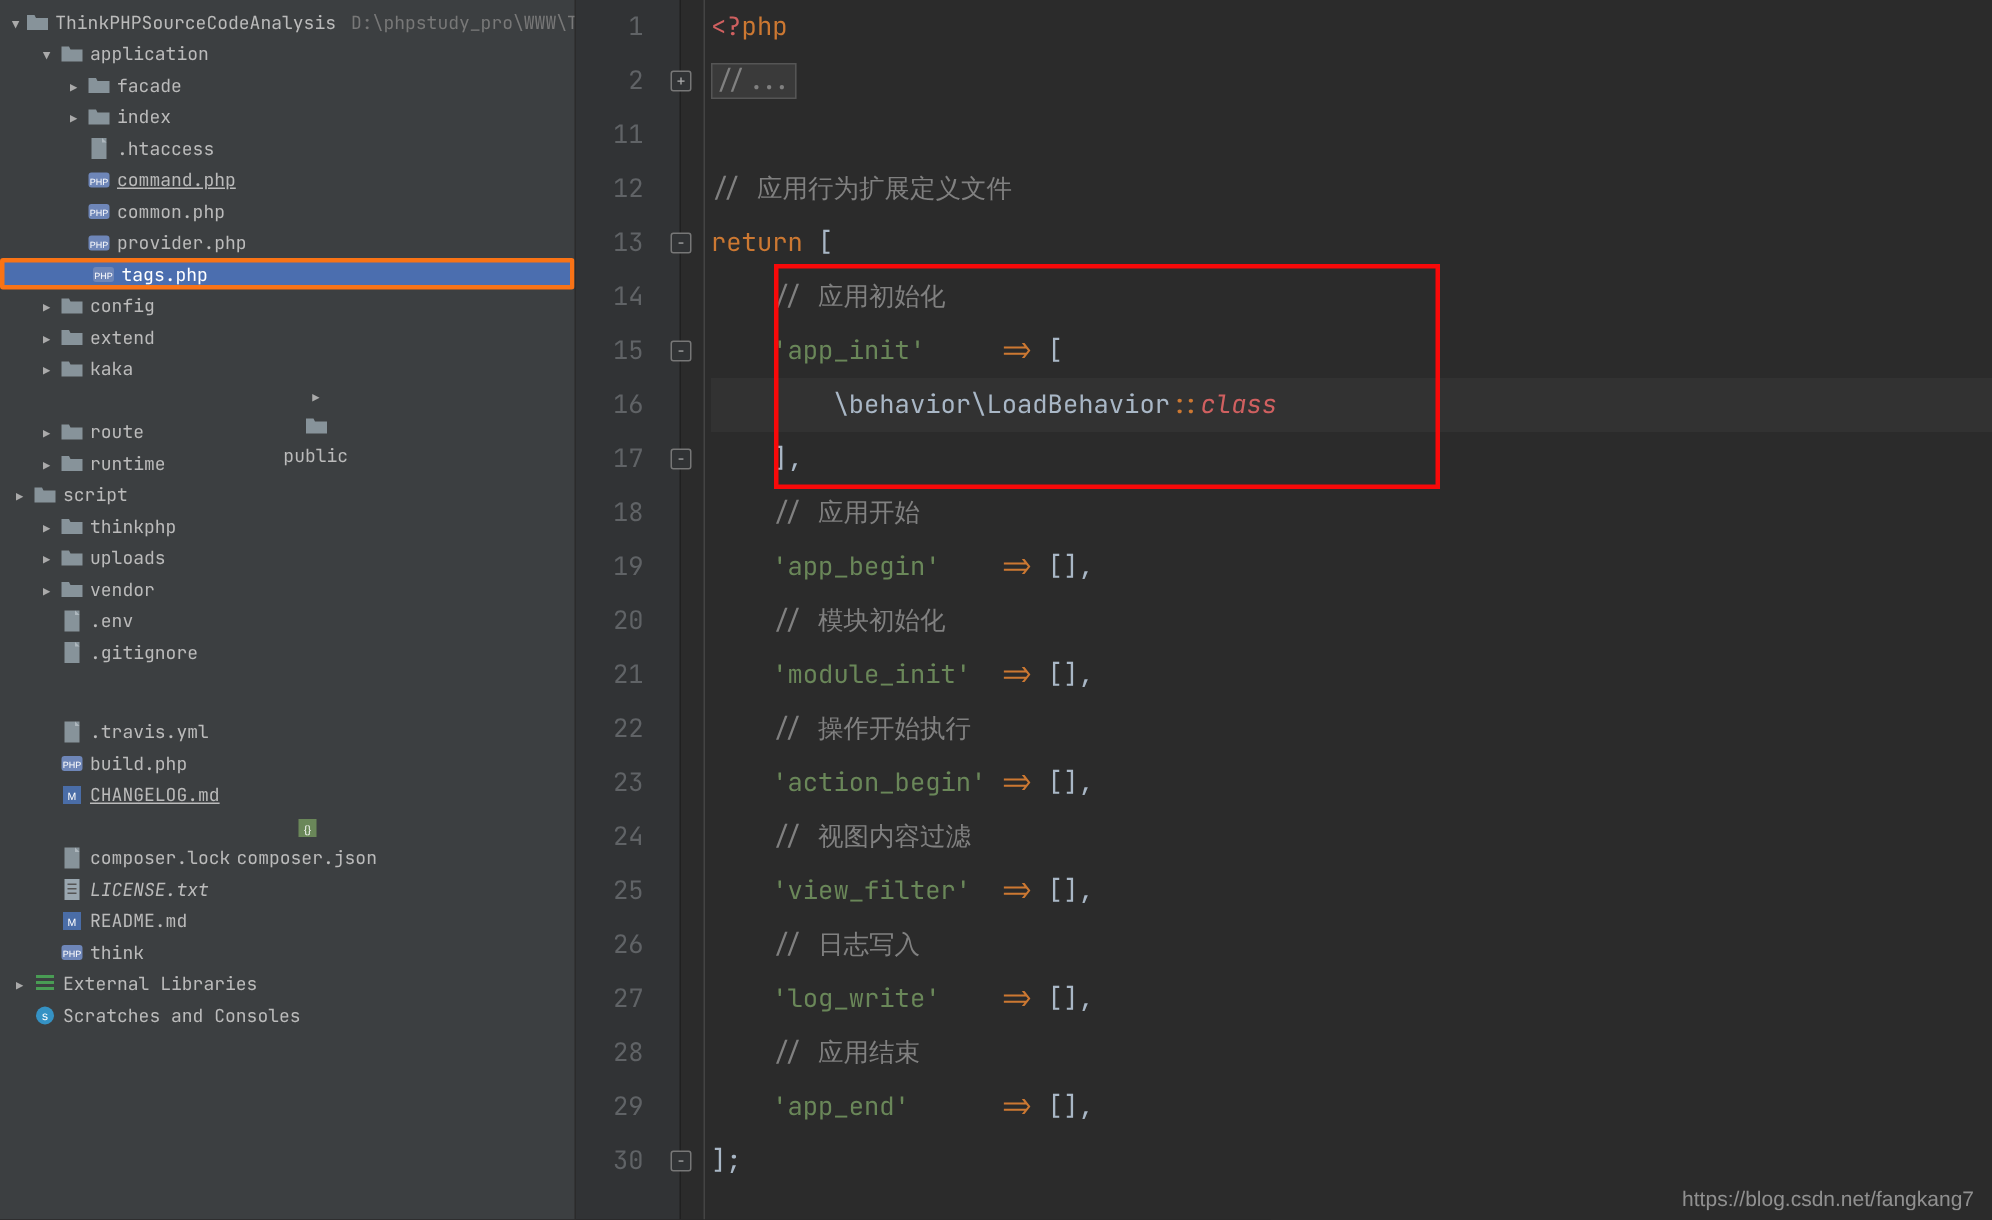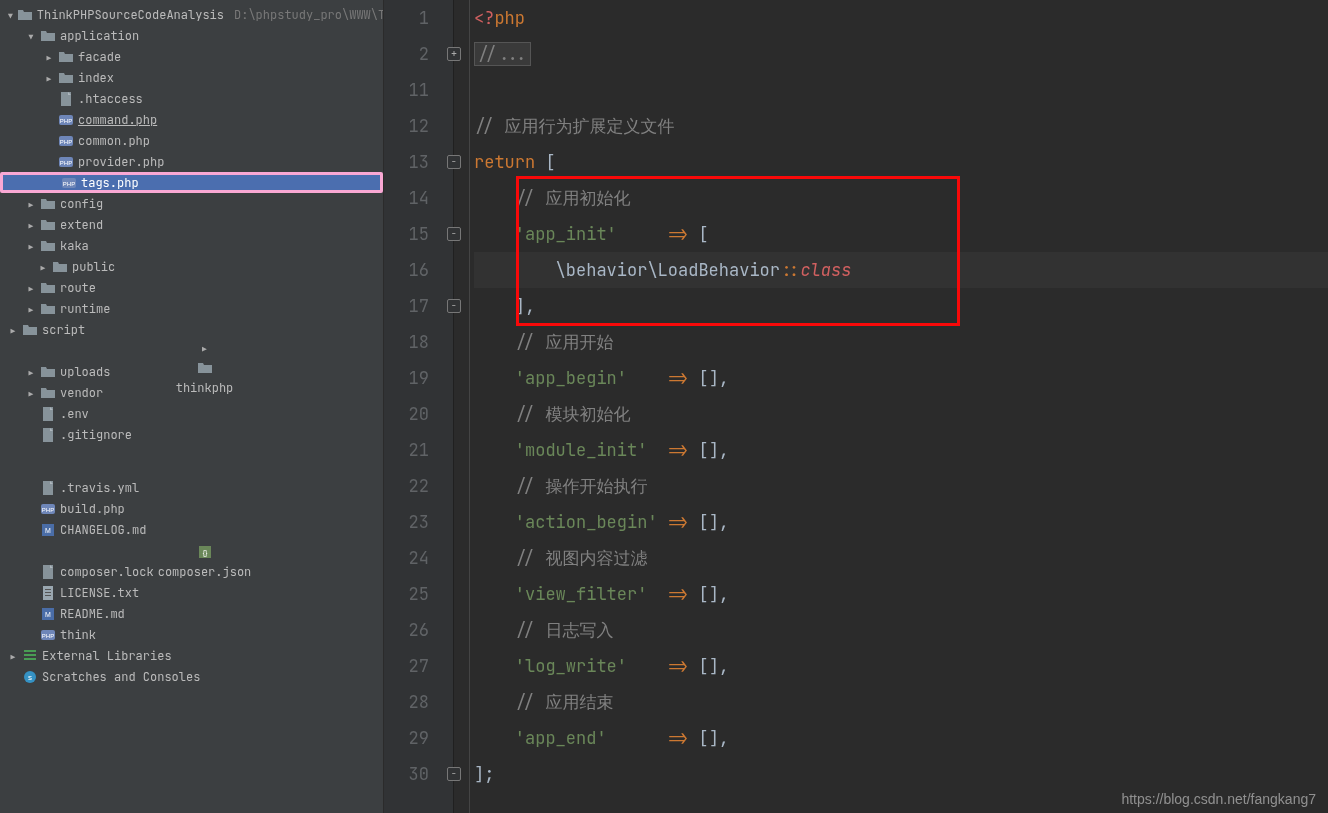--- a/index.html
+++ b/index.html
@@ -16,21 +16,21 @@
   .tree-row.selected { background:#4b6eaf; color:#ffffff; }
   .tree-row .arrow { width:10px; text-align:center; color:#aaaaaa; }
   .tree-row .arrow.open::before { content:"▼"; font-size:8px; }
   .tree-row .arrow.closed::before { content:"▶"; font-size:8px; }
   .tree-row .arrow.none::before { content:""; }
   .tree-row .icon { width:16px; height:16px; display:flex; align-items:center;
     justify-content:center; }
   .tree-row .label { flex:0 0 auto; }
   .tree-row .path  { color:#787878; margin-left:6px; }
   .icon svg { display:block; }
-  .red-outline { border:3px solid #f9a8d4; border-radius:2px; }
+  .red-outline { border:3px solid #f97316; border-radius:2px; }
 
   
   .editor { flex:1; height:100%; display:flex; background:#2b2b2b;
     font-size:17px; line-height:36px; }
   .gutter { width:70px; background:#313335; border-right:1px solid #202020;
     color:#606366; text-align:right; padding-right:24px; position:relative; }
   .gutter .ln { height:36px; }
   .fold-col { width:16px; border-right:1px solid #444; position:relative;
     background:#2b2b2b; }
   .fold-mark { position:absolute; left:-7px; width:14px; height:14px;
@@ -165,21 +165,21 @@
       </div>
       <div class="tree-row" style="padding-left: 26px;">
         <span class="arrow closed"></span>
         <span class="icon">
           <svg width="16" height="16" viewBox="0 0 16 16">
             <path fill="#87939a" d="M1 3h5l1 2h8v8H1z"></path>
           </svg>
         </span>
         <span class="label">kaka</span>
       </div>
-      <div class="tree-row" style="padding-left: 38px;">
+      <div class="tree-row" style="padding-left: 38px; flex-direction: column;">
         <span class="arrow closed"></span>
         <span class="icon">
           <svg width="16" height="16" viewBox="0 0 16 16">
             <path fill="#87939a" d="M1 3h5l1 2h8v8H1z"></path>
           </svg>
         </span>
         <span class="label">public</span>
       </div>
       <div class="tree-row" style="padding-left: 26px;">
         <span class="arrow closed"></span>
@@ -201,21 +201,21 @@
       </div>
       <div class="tree-row" style="">
         <span class="arrow closed"></span>
         <span class="icon">
           <svg width="16" height="16" viewBox="0 0 16 16">
             <path fill="#87939a" d="M1 3h5l1 2h8v8H1z"></path>
           </svg>
         </span>
         <span class="label">script</span>
       </div>
-      <div class="tree-row" style="padding-left: 26px; flex-direction: column;">
+      <div class="tree-row" style="padding-left: 26px;">
         <span class="arrow closed"></span>
         <span class="icon">
           <svg width="16" height="16" viewBox="0 0 16 16">
             <path fill="#87939a" d="M1 3h5l1 2h8v8H1z"></path>
           </svg>
         </span>
         <span class="label">thinkphp</span>
       </div>
       <div class="tree-row" style="padding-left: 26px;">
         <span class="arrow closed"></span>
@@ -268,21 +268,21 @@
       <div class="tree-row" style="padding-left: 26px;">
         <span class="arrow none"></span>
         <span class="icon">
           <svg width="16" height="16" viewBox="0 0 16 16">
             <rect x="1" y="3" width="14" height="10" rx="2" fill="#6e86b8"></rect>
             <text x="8" y="11" font-size="6" text-anchor="middle" fill="#fff" font-family="Arial">PHP</text>
           </svg>
         </span>
         <span class="label">build.php</span>
       </div>
-      <div class="tree-row" style="padding-left: 26px;">
+      <div class="tree-row" style="padding-left: 26px; text-decoration: underline;">
         <span class="arrow none"></span>
         <span class="icon">
           <svg width="16" height="16" viewBox="0 0 16 16">
             <rect x="2" y="2" width="12" height="12" fill="#4a6da7"></rect>
             <text x="8" y="11" font-size="7" text-anchor="middle" fill="#fff" font-family="Arial">M</text>
           </svg>
         </span>
         <span class="label">CHANGELOG.md</span>
       </div>
       <div class="tree-row" style="padding-left: 26px; flex-direction: column;">
@@ -298,21 +298,21 @@
       <div class="tree-row" style="padding-left: 26px;">
         <span class="arrow none"></span>
         <span class="icon">
           <svg width="16" height="16" viewBox="0 0 16 16">
             <rect x="3" y="1" width="10" height="14" fill="#87939a"></rect>
             <polygon points="10,1 13,4 10,4" fill="#aeb7bd"></polygon>
           </svg>
         </span>
         <span class="label">composer.lock</span>
       </div>
-      <div class="tree-row" style="padding-left: 26px;">
+      <div class="tree-row" style="padding-left: 26px; font-style: italic;">
         <span class="arrow none"></span>
         <span class="icon">
           <svg width="16" height="16" viewBox="0 0 16 16">
             <rect x="3" y="1" width="10" height="14" fill="#9aa7b0"></rect>
             <rect x="5" y="4" width="6" height="1" fill="#555"></rect>
             <rect x="5" y="7" width="6" height="1" fill="#555"></rect>
             <rect x="5" y="10" width="6" height="1" fill="#555"></rect>
           </svg>
         </span>
         <span class="label">LICENSE.txt</span>

